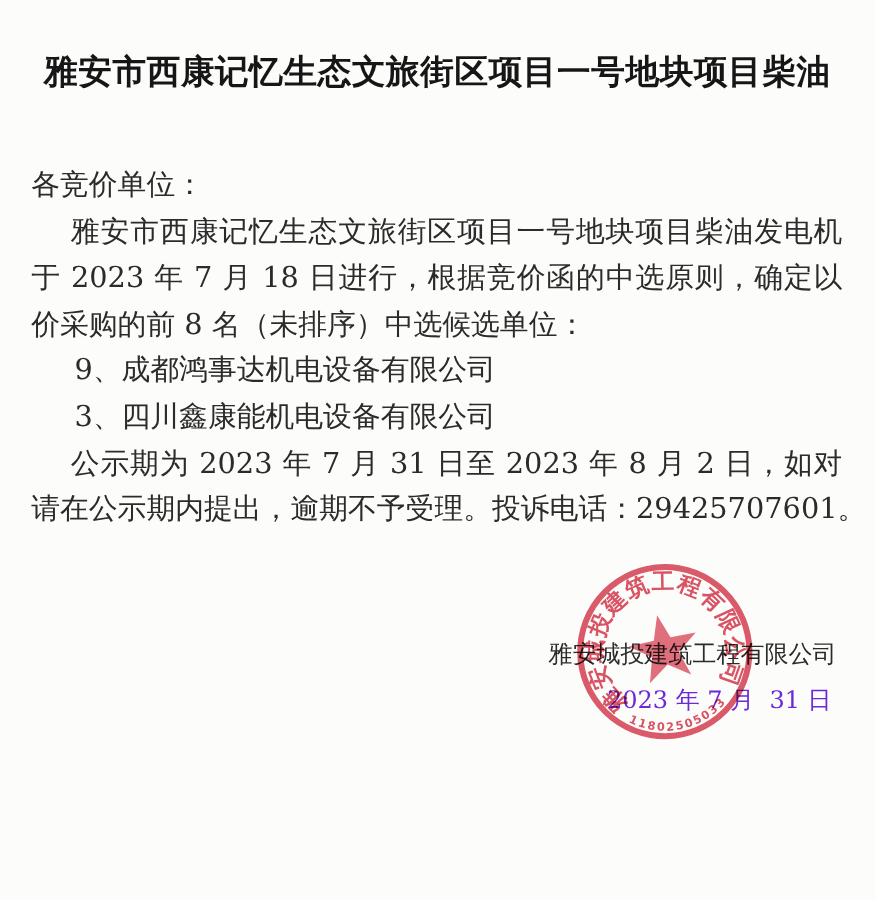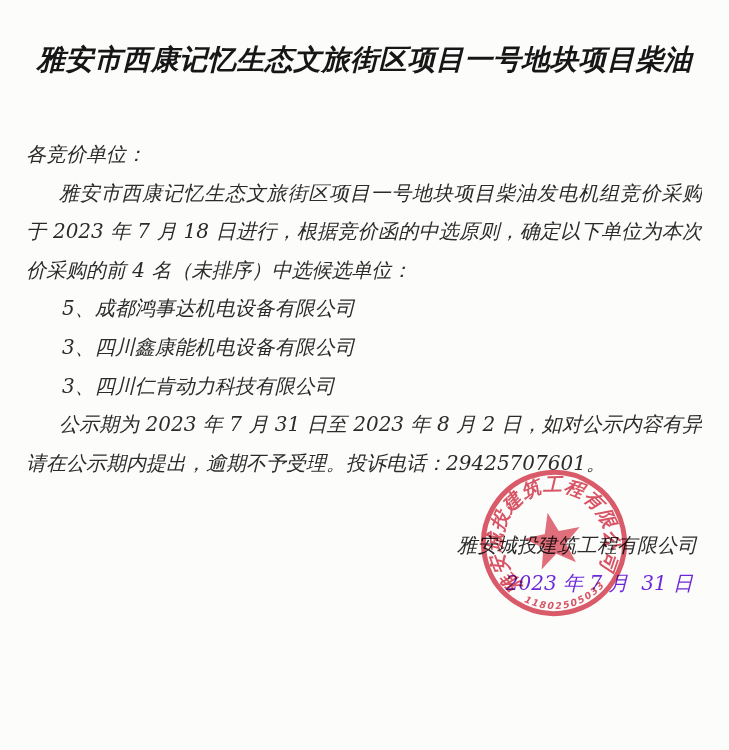--- a/index.html
+++ b/index.html
@@ -2,34 +2,34 @@
 <html><head>
 <meta charset="utf-8">
 <style>
   html,body{margin:0;padding:0;}
   body{
     width:729px;height:750px;position:relative;overflow:hidden;
     background:#fcfcfb;
     font-family:"DejaVu Serif","Liberation Serif",serif;
     color:#282828;
   }
-  .page{position:absolute;inset:0;font-style:italic;}
+  .page{position:absolute;inset:0;}
   
   .title{
     position:absolute;top:22px;left:0;width:729px;
     text-align:center;
     font-family:"DejaVu Sans","Liberation Sans",sans-serif;
     font-weight:700;font-size:28px;line-height:38px;color:#161616;
     letter-spacing:0.5px;
   }
   .title .tl{display:block;}
   
   .bodytext{
     position:absolute;top:135px;left:26px;width:676px;
-    font-size:20px;line-height:38.6px;color:#2b2b2b;
+    font-size:24px;line-height:38.6px;color:#2b2b2b;
   }
   .line{height:38.6px;white-space:nowrap;}
   .fill{text-align:justify;text-align-last:justify;white-space:normal;overflow:hidden;}
   .ind{text-indent:33px;}
   .ind2{text-indent:36px;}
   
   .sig-company{
     position:absolute;top:527px;right:32px;
     font-size:20px;line-height:36px;color:#2b2b2b;white-space:pre;
   }
@@ -51,24 +51,23 @@
 <div class="page">
 
   <h1 class="title">
     <span class="tl">雅安市西康记忆生态文旅街区项目一号地块项目柴油</span>
   </h1>
 
   <div class="bodytext">
     <div class="line">各竞价单位：</div>
     <div class="line ind fill">雅安市西康记忆生态文旅街区项目一号地块项目柴油发电机组竞价采购</div>
     <div class="line fill">于 2023 年 7 月 18 日进行，根据竞价函的中选原则，确定以下单位为本次竞</div>
-    <div class="line">价采购的前 4 名（未排序）中选候选单位：</div>
-    <div class="line ind2">5、成都鸿事达机电设备有限公司</div>
+    <div class="line">价采购的前 8 名（未排序）中选候选单位：</div>
+    <div class="line ind2">9、成都鸿事达机电设备有限公司</div>
     <div class="line ind2">3、四川鑫康能机电设备有限公司</div>
-    <div class="line ind2">3、四川仁肯动力科技有限公司</div>
     <div class="line ind fill">公示期为 2023 年 7 月 31 日至 2023 年 8 月 2 日，如对公示内容有异议，</div>
     <div class="line">请在公示期内提出，逾期不予受理。投诉电话：29425707601。</div>
   </div>
 
   <div class="sig-company">雅安城投建筑工程有限公司</div>
   <div class="sig-date">2023 年 7 月  31 日</div>
 
   <svg class="seal" viewBox="0 0 170 170" aria-hidden="true">
     <defs>
       <path id="sealArcTop" d="M 42.4 114.8 A 52 52 0 1 1 127.6 114.8" fill="none"></path>

